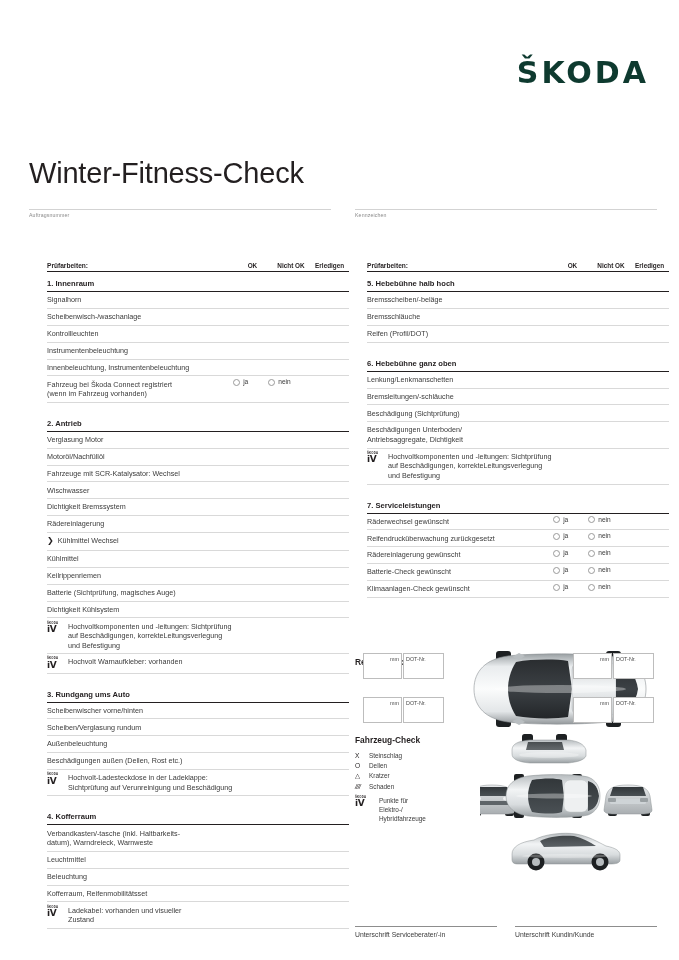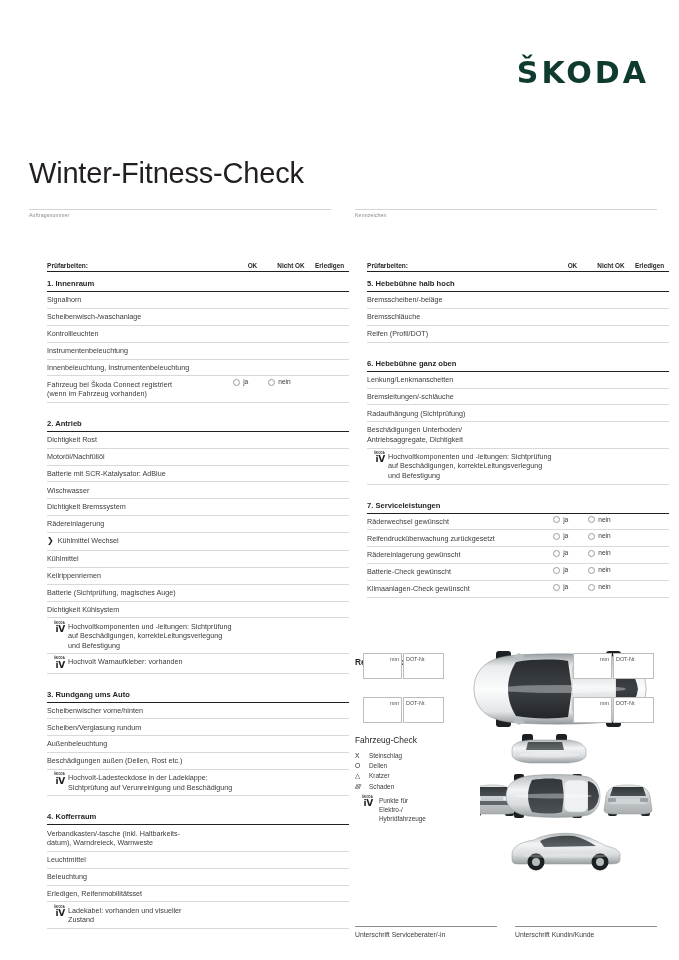--- a/index.html
+++ b/index.html
@@ -54,21 +54,21 @@
     padding:3.2px 0 3.2px 0;border-bottom:1px solid #d9d9d9;
     vertical-align:top;line-height:1.32;
   }
   tr.row td.bx{border-bottom:1px solid #d9d9d9;}
   tr.spacer td{height:9px;border:none;padding:0;}
 
   .chev{font-weight:700;font-size:8px;color:#231f20;margin-right:4px;display:inline-block;}
 
   
   .iv{
-    display:inline-block;width:18px;text-align:right;
+    display:inline-block;width:18px;text-align:left;
     vertical-align:top;margin-right:3px;position:relative;top:0px;
   }
   .iv .sk{
     display:block;font-size:2.8px;font-weight:700;letter-spacing:.2px;
     color:#231f20;line-height:1;margin-bottom:.5px;
   }
   .iv .ivt{
     display:block;font-size:9px;font-weight:700;line-height:.95;
     color:#231f20;letter-spacing:-.3px;font-family:"DejaVu Sans",sans-serif;
   }
@@ -93,21 +93,21 @@
     box-sizing:border-box;font-size:5.4px;color:#4a4a4a;
   }
   .tirebox span{position:absolute;right:2px;top:1.5px;}
   .tirebox.dot span{left:2px;right:auto;}
 
   .carphoto{position:absolute;}
   .carsvg{display:block;}
 
   
   .fzcheck{position:absolute;left:355px;top:735px;width:302px;}
-  .fztitle{font-size:8.4px;font-weight:400;margin:0 0 6px 0;}
+  .fztitle{font-size:8.4px;font-weight:700;margin:0 0 6px 0;}
   .legend{font-size:6.4px;color:#3a3a3a;line-height:1.55;}
   .legend .lrow{display:flex;gap:5px;align-items:flex-start;}
   .legend .sym{width:9px;display:inline-block;text-align:left;font-size:6.6px;color:#231f20;}
   .legend .hatch{letter-spacing:-0.5px;font-style:italic;}
   .ivlegend{display:flex;gap:3px;margin-top:4px;align-items:flex-start;}
   .ivlegend .txt{font-size:6.4px;line-height:1.45;color:#3a3a3a;}
 
   
   .sig{position:absolute;bottom:22px;}
   .sig .line{border-top:1px solid #8d8d8d;width:142px;margin-bottom:4px;}
@@ -191,33 +191,33 @@
               </div>
             </td>
           </tr>
           <tr class="spacer">
             <td colspan="4"></td>
           </tr>
           <tr class="sec">
             <td colspan="4">2. Antrieb</td>
           </tr>
           <tr class="row">
-            <td><span>Dichtigkeit Rost</span></td>
+            <td><span>Verglasung Motor</span></td>
             <td class="bx"></td>
             <td class="bx"></td>
             <td class="bx"></td>
           </tr>
           <tr class="row">
             <td><span>Motoröl/Nachfüllöl</span></td>
             <td class="bx"></td>
             <td class="bx"></td>
             <td class="bx"></td>
           </tr>
           <tr class="row">
-            <td><span>Batterie mit SCR-Katalysator: AdBlue</span></td>
+            <td><span>Fahrzeuge mit SCR-Katalysator: Wechsel</span></td>
             <td class="bx"></td>
             <td class="bx"></td>
             <td class="bx"></td>
           </tr>
           <tr class="row">
             <td><span>Wischwasser</span></td>
             <td class="bx"></td>
             <td class="bx"></td>
             <td class="bx"></td>
           </tr>
@@ -353,21 +353,21 @@
             <td class="bx"></td>
             <td class="bx"></td>
           </tr>
           <tr class="row">
             <td><span>Beleuchtung</span></td>
             <td class="bx"></td>
             <td class="bx"></td>
             <td class="bx"></td>
           </tr>
           <tr class="row">
-            <td><span>Erledigen, Reifenmobilitätsset</span></td>
+            <td><span>Kofferraum, Reifenmobilitätsset</span></td>
             <td class="bx"></td>
             <td class="bx"></td>
             <td class="bx"></td>
           </tr>
           <tr class="row">
             <td>
               <div class="ivwrap">
                 <span class="iv">
                   <span class="sk">ŠKODA</span>
                   <span class="ivt">iV</span>
@@ -431,21 +431,21 @@
             <td class="bx"></td>
             <td class="bx"></td>
           </tr>
           <tr class="row">
             <td><span>Bremsleitungen/-schläuche</span></td>
             <td class="bx"></td>
             <td class="bx"></td>
             <td class="bx"></td>
           </tr>
           <tr class="row">
-            <td><span>Radaufhängung (Sichtprüfung)</span></td>
+            <td><span>Beschädigung (Sichtprüfung)</span></td>
             <td class="bx"></td>
             <td class="bx"></td>
             <td class="bx"></td>
           </tr>
           <tr class="row">
             <td><span>Beschädigungen Unterboden/<br>Antriebsaggregate, Dichtigkeit</span></td>
             <td class="bx"></td>
             <td class="bx"></td>
             <td class="bx"></td>
           </tr>

